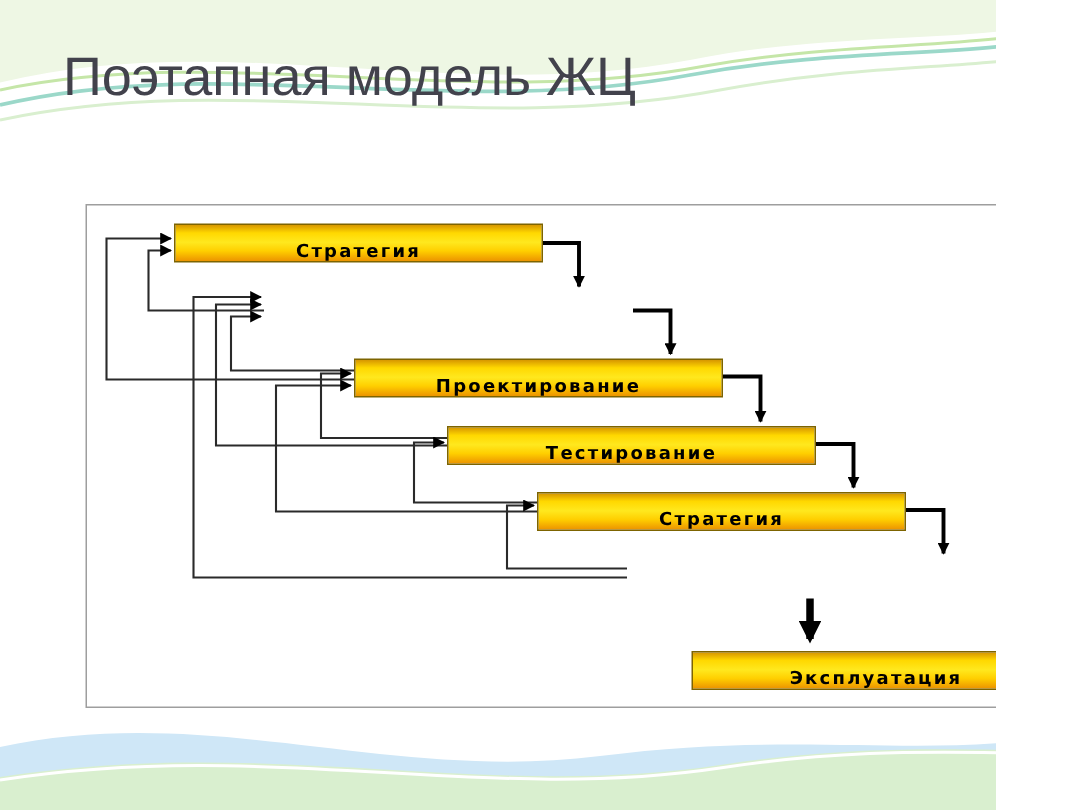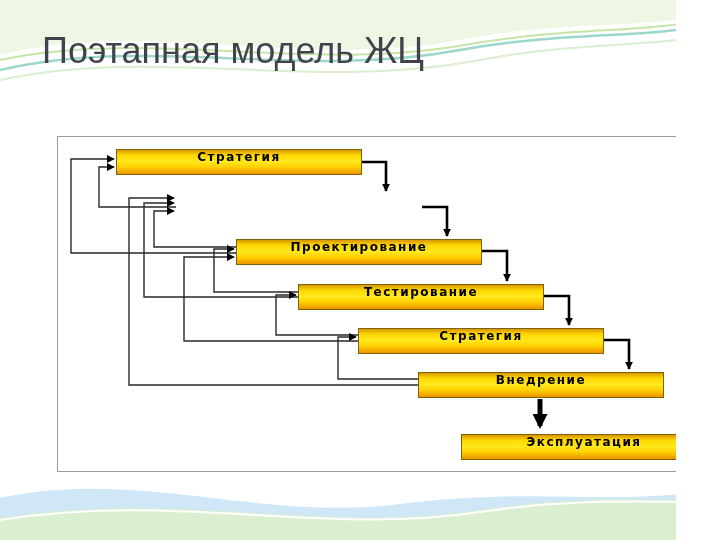--- a/index.html
+++ b/index.html
@@ -1,36 +1,36 @@
 <!DOCTYPE html>
 <html><head>
 <meta charset="utf-8">
 <style>
   html,body{margin:0;padding:0;}
   body{width:720px;height:540px;overflow:hidden;background:#ffffff;
        font-family:"Liberation Sans", sans-serif;}
-  .slide{position:relative;width:664px;height:540px;background:#ffffff;overflow:hidden;padding-left:12px;}
+  .slide{position:relative;width:664px;height:540px;background:#ffffff;overflow:hidden;}
 
   .decor{position:absolute;left:0;pointer-events:none;}
   .decor.top{top:0;}
   .decor.bottom{bottom:0;}
 
   .title{position:absolute;left:42px;top:30px;margin:0;
          font-size:36px;font-weight:400;color:#42424c;letter-spacing:0px;
          font-family:"Liberation Sans", sans-serif;}
 
   .frame{position:absolute;left:57px;top:136px;width:623px;height:334px;
          border:1px solid #9e9e9e;background:#ffffff;}
 
   .connectors{position:absolute;left:0;top:0;z-index:1;}
 
   .stage{position:absolute;width:246px;height:26px;z-index:2;
          box-sizing:border-box;border:1px solid #7d6400;
          background:linear-gradient(180deg,#d79700 0%,#ffd800 22%,#ffe81e 48%,#ffcf00 72%,#ec9400 100%);
-         display:flex;align-items:flex-start;justify-content:center;}
+         display:flex;align-items:flex-end;justify-content:center;}
   .stage span{font-family:"DejaVu Sans", sans-serif;font-size:12px;font-weight:bold;
          color:#000;letter-spacing:1.5px;white-space:nowrap;}
 </style>
 </head>
 <body>
 
 <div class="slide">
 
   <svg class="decor top" width="720" height="120" viewBox="0 0 720 120">
     <path d="M0,55 C150,18 300,70 460,40 C560,20 650,30 720,12 L720,0 L0,0 Z" fill="#eef7e4"></path>
@@ -86,21 +86,18 @@
     </div>
     <div class="stage" style="left:178px;top:102px;">
       <span>Проектирование</span>
     </div>
     <div class="stage" style="left:240px;top:147px;">
       <span>Тестирование</span>
     </div>
     <div class="stage" style="left:300px;top:191px;">
       <span>Стратегия</span>
     </div>
-    <div class="stage" style="left:360px;top:235px;">
-      <span>Внедрение</span>
-    </div>
     <div class="stage" style="left:361px;top:297px;margin-left:42px;">
       <span>Эксплуатация</span>
     </div>
 
   </div>
 </div>
 
 </body></html>

